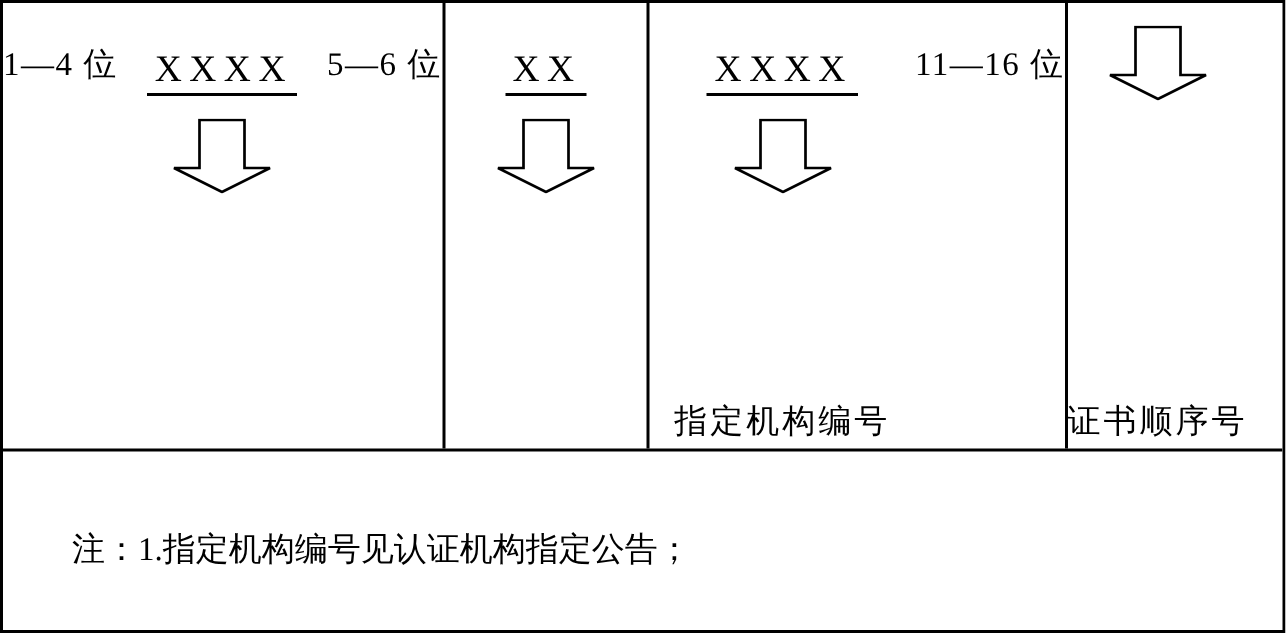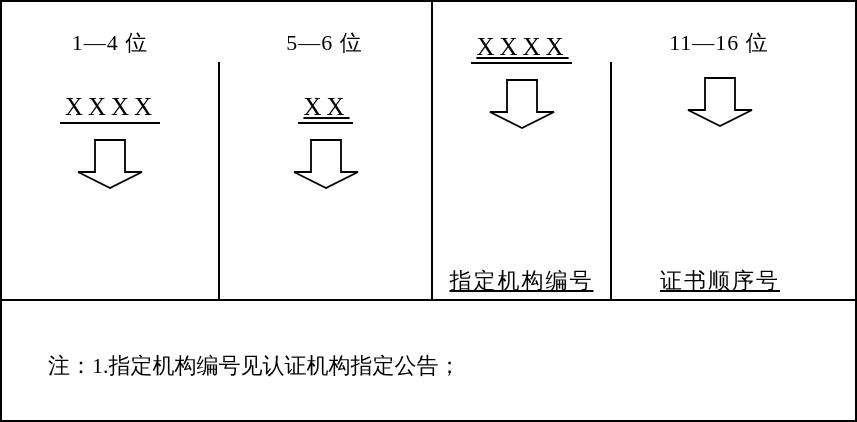--- a/index.html
+++ b/index.html
@@ -19,21 +19,21 @@
     color: #000000;
     overflow: hidden;
   }
 
   
   .top-section {
     display: flex;
     height: 297px;
     width: 100%;
   }
-  .col { display: flex; flex-direction: column; text-align: center; }
+  .col { display: flex; flex-direction: row; text-align: center; }
   .col-1 { width: 216px; }
   .col-2 { width: 213px; }
   .col-3 { width: 179px; }
   .col-4 { width: 218px; }
 
   .col-header {
     height: 60px;
     display: flex;
     align-items: flex-end;
     justify-content: center;
@@ -46,21 +46,20 @@
   .col-body {
     flex: 1;
     display: flex;
     flex-direction: column;
     align-items: center;
   }
   .col-2 .col-body,
   .col-3 .col-body,
   .col-4 .col-body {
     border-left: 2px solid #000000;
-    text-decoration: underline;
   }
 
   .x-code {
     margin-top: 32px;
     font-size: 25px;
     letter-spacing: 5px;
     line-height: 1;
     border-bottom: 2px solid #000000;
     padding: 0 3px 3px 5px;
     white-space: nowrap;

